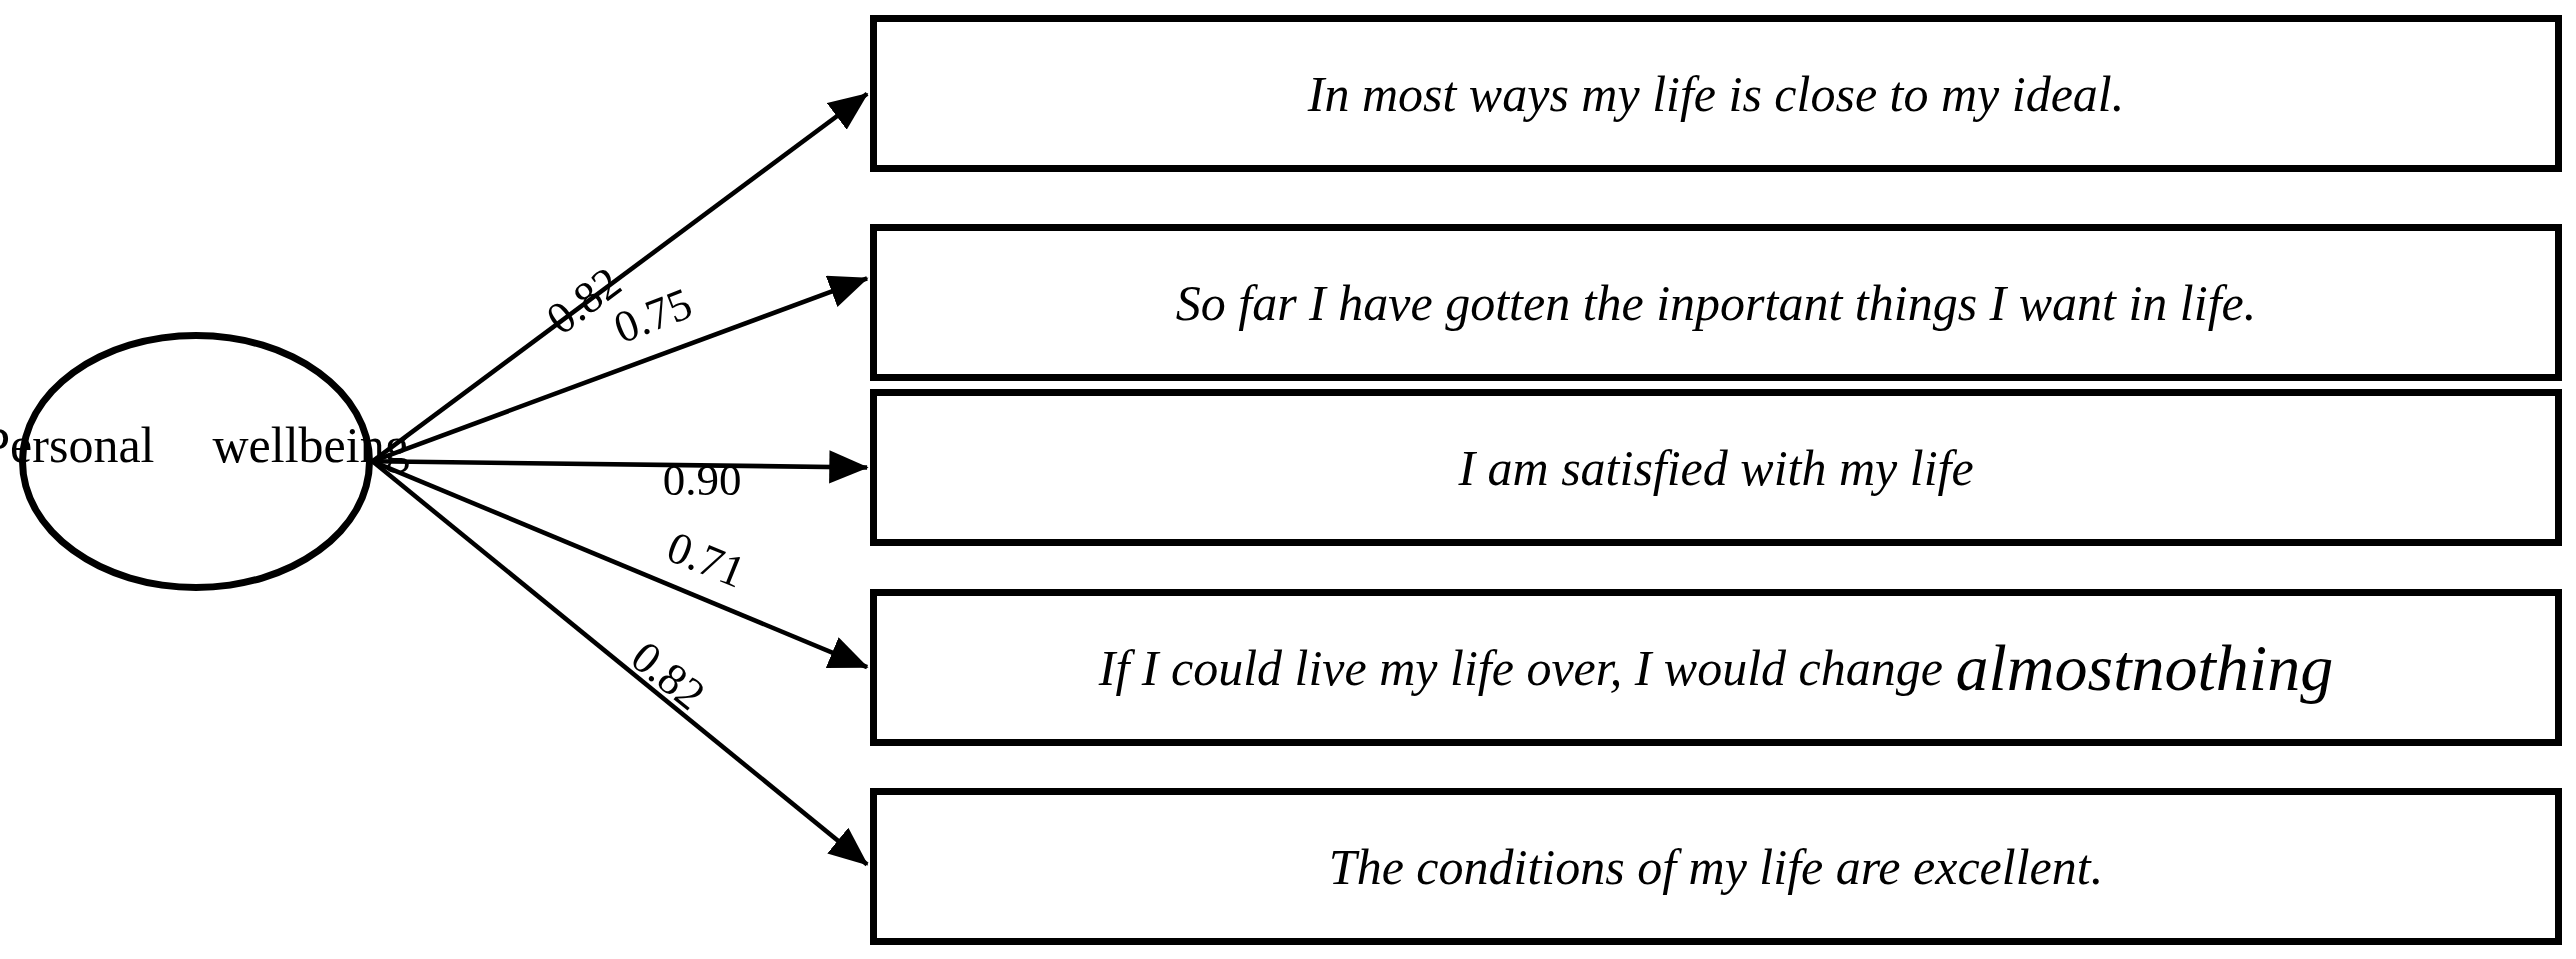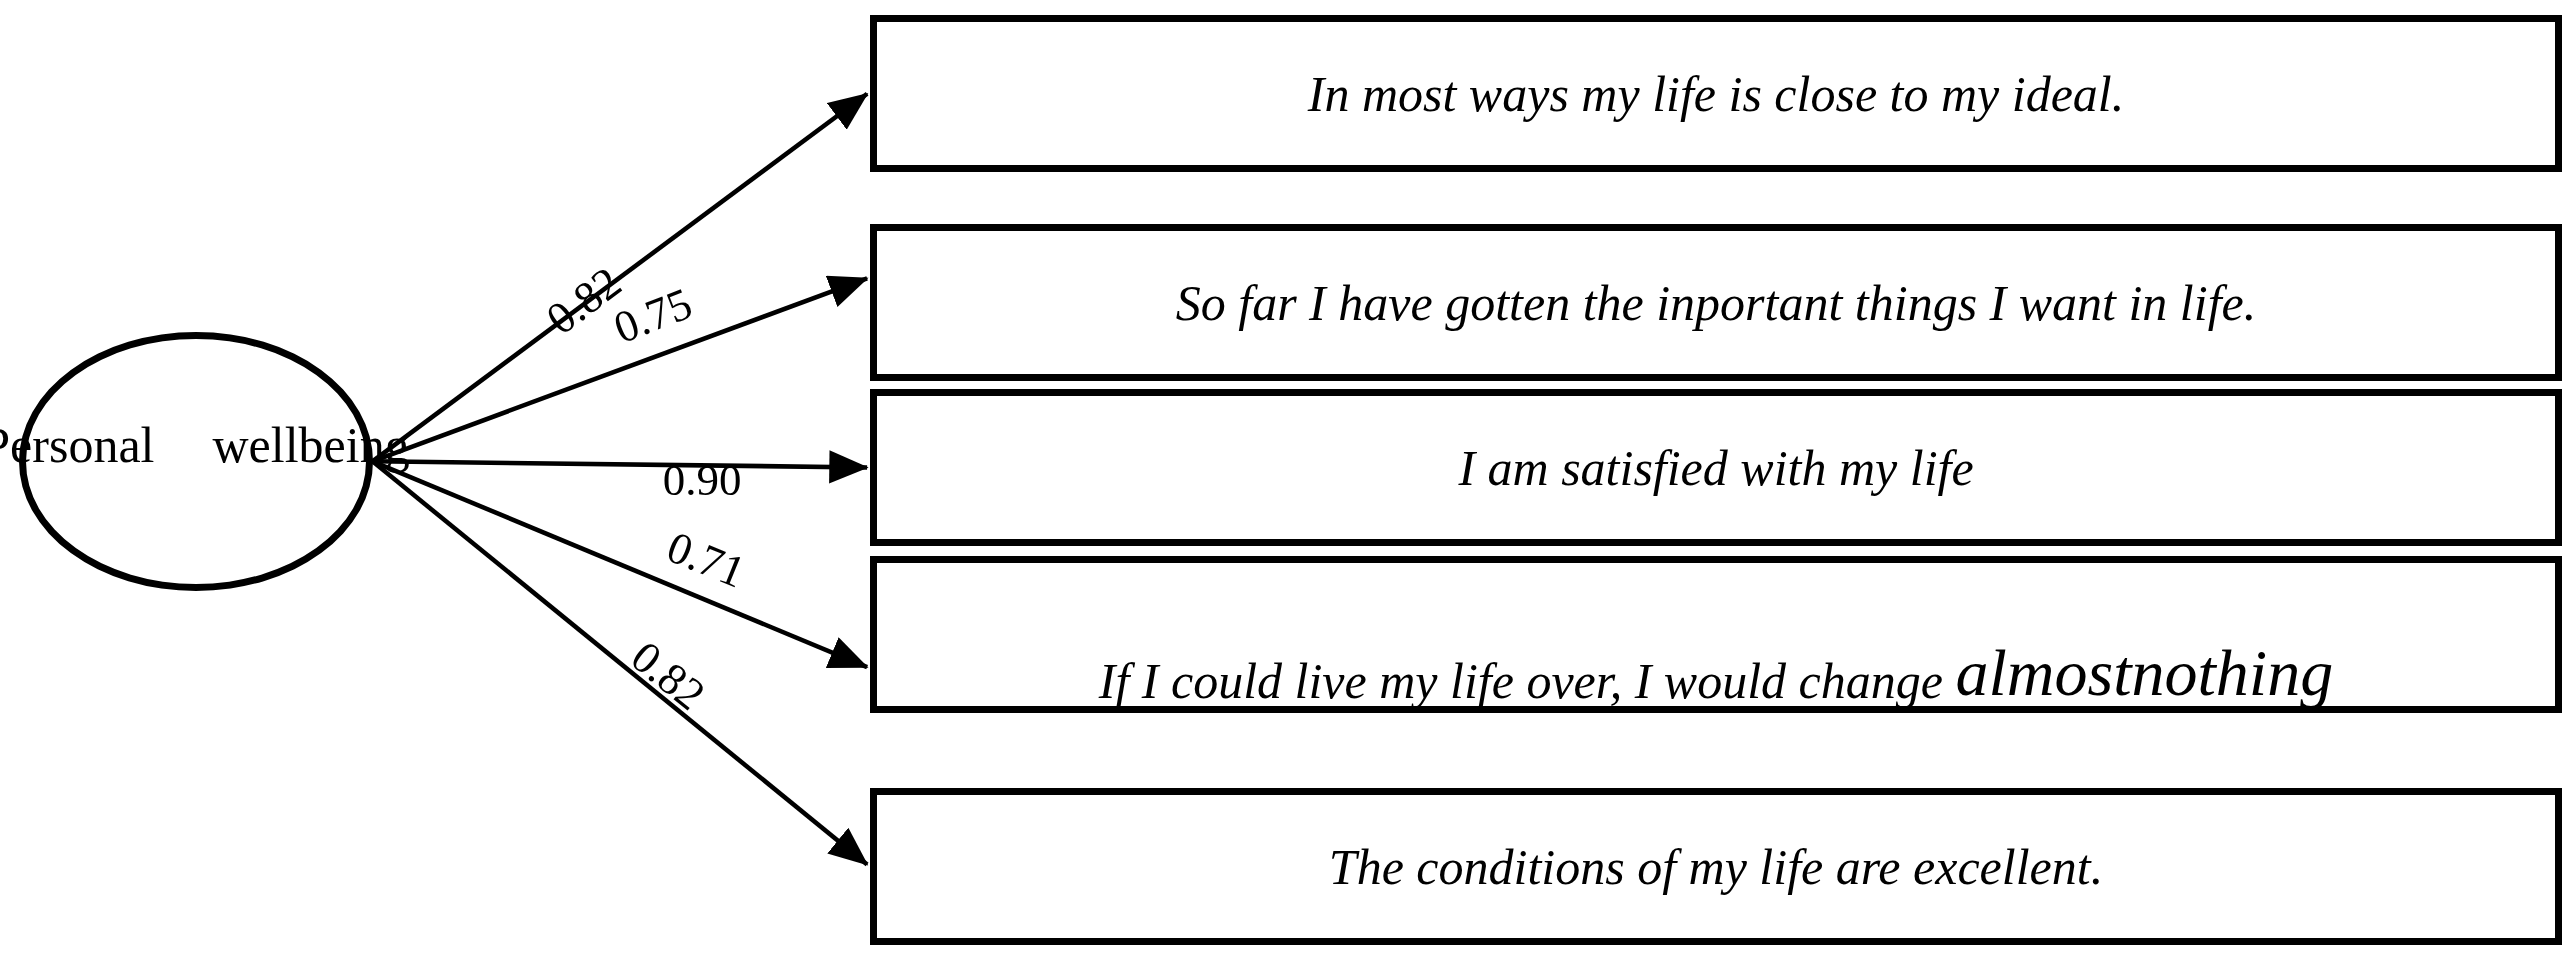--- a/index.html
+++ b/index.html
@@ -63,21 +63,21 @@
     white-space: pre;
   }
   .indicator-box .txt-big {
     font-size: 66px;
     line-height: 1;
     white-space: pre;
   }
   .box-1 { top: 15px; }
   .box-2 { top: 216px; margin-top: 8px; }
   .box-3 { top: 389px; justify-content: center; }
-  .box-4 { top: 556px; align-items: flex-end; }
+  .box-4 { top: 589px; }
   .box-5 { top: 788px; }
   .loading-label {
     position: absolute;
     font-size: 45px;
     line-height: 1;
     white-space: nowrap;
     transform: translate(-50%, -50%) rotate(var(--rot, 0deg));
     transform-origin: center center;
   }
   .lbl-1 { left: 584px; top: 301px; --rot: -37deg; }

